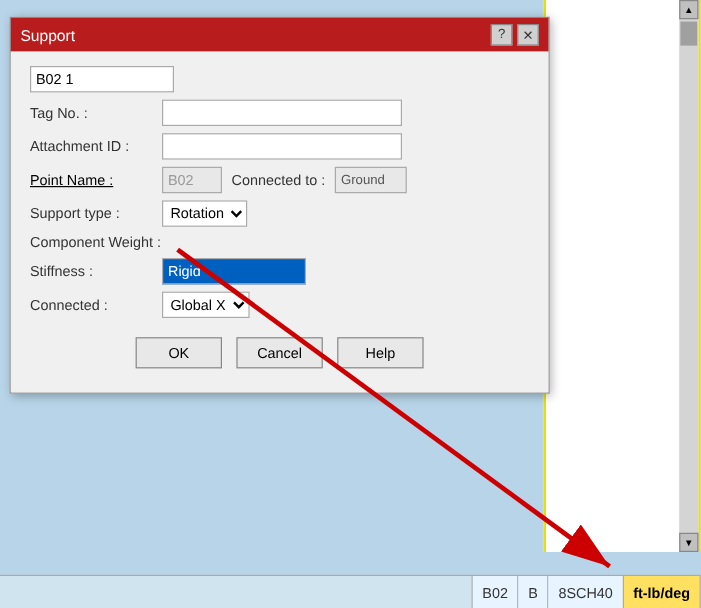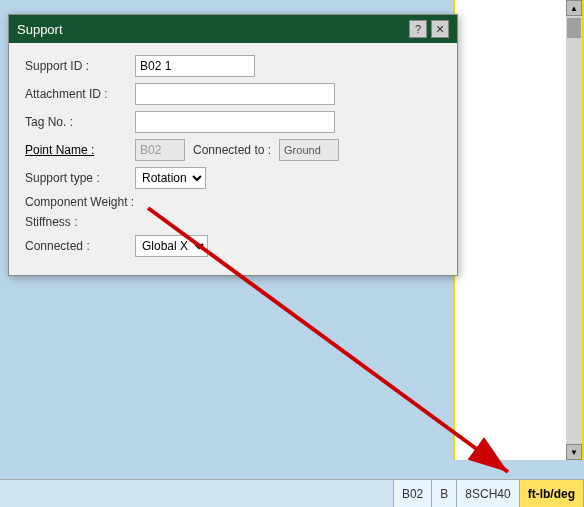--- a/index.html
+++ b/index.html
@@ -100,21 +100,21 @@
       top: 14px;
       left: 8px;
       width: 450px;
       background: #f0f0f0;
       border: 1px solid #888;
       box-shadow: 2px 2px 8px rgba(0,0,0,0.3);
     }
 
     
     .title-bar {
-      background: #14532d;
+      background: #b91c1c;
       color: white;
       padding: 4px 8px;
       display: flex;
       align-items: center;
       justify-content: space-between;
       height: 28px;
     }
     .title-bar-title {
       font-size: 13px;
       font-weight: normal;
@@ -273,31 +273,30 @@
     <span class="title-bar-title">Support</span>
     <div class="title-bar-buttons">
       <div class="title-btn">?</div>
       <div class="title-btn">✕</div>
     </div>
   </div>
 
   <div class="dialog-content">
 
     <div class="form-row">
-      <span class="form-label">Support ID :</span>
       <input class="form-input medium" type="text" value="B02 1" style="">
     </div>
 
     <div class="form-row">
+      <span class="form-label">Tag No. :</span>
+      <input class="form-input wide" type="text" value="" style="">
+    </div>
+
+    <div class="form-row">
       <span class="form-label">Attachment ID :</span>
-      <input class="form-input wide" type="text" value="" style="">
-    </div>
-
-    <div class="form-row">
-      <span class="form-label">Tag No. :</span>
       <input class="form-input wide" type="text" value="" style="">
     </div>
 
     <div class="form-row">
       <span class="form-label disabled">Point Name :</span>
       <div class="point-row">
         <div class="point-value">B02</div>
         <span class="connected-label">Connected to :</span>
         <div class="connected-value">Ground</div>
       </div>
@@ -312,31 +311,37 @@
         <option>Spring</option>
       </select>
     </div>
 
     <div class="form-row">
       <span class="form-label">Component Weight :</span>
     </div>
 
     <div class="form-row">
       <span class="form-label">Stiffness :</span>
+      <input class="form-input medium selected" type="text" value="Rigid" style="">
     </div>
 
     <div class="form-row">
       <span class="form-label">Connected :</span>
       <select class="form-select">
         <option>Global X</option>
         <option>Global Y</option>
         <option>Global Z</option>
       </select>
     </div>
 
+    <div class="button-row">
+      <button class="dialog-btn">OK</button>
+      <button class="dialog-btn">Cancel</button>
+      <button class="dialog-btn">Help</button>
+    </div>
 
   </div>
 </div>
 
 <svg class="arrow-overlay" viewBox="0 0 584 507" xmlns="http://www.w3.org/2000/svg">
   <defs>
     <marker id="arrowhead" markerWidth="10" markerHeight="7" refX="10" refY="3.5" orient="auto">
       <polygon points="0 0, 10 3.5, 0 7" fill="#cc0000"></polygon>
     </marker>
   </defs>

